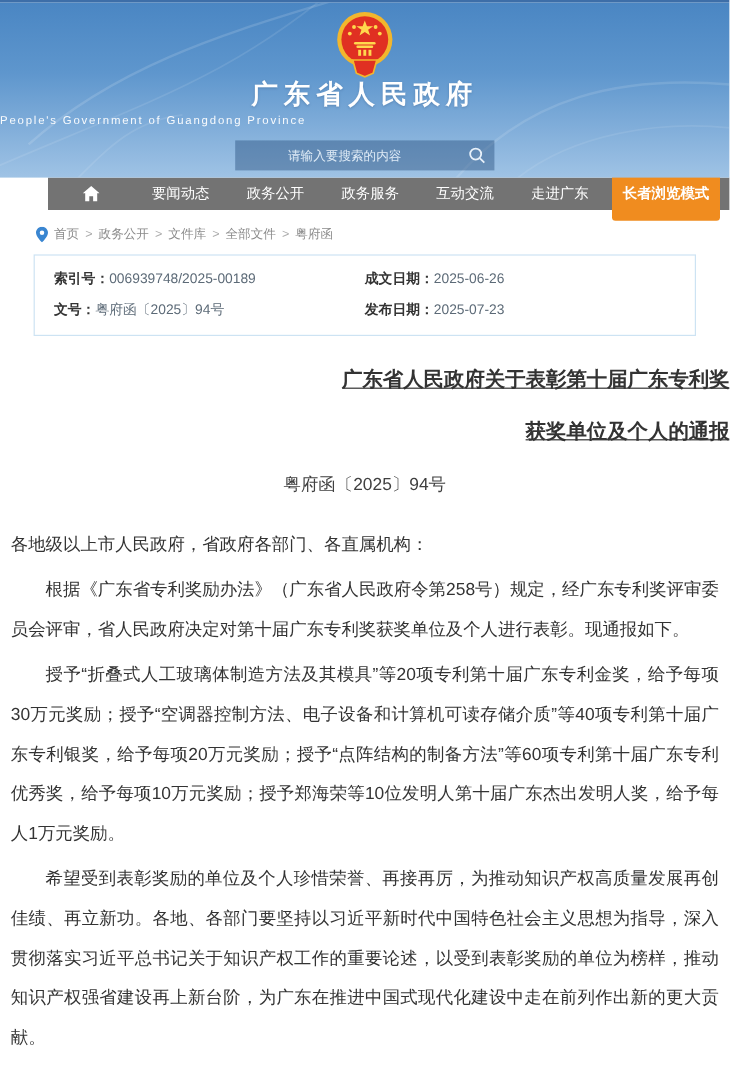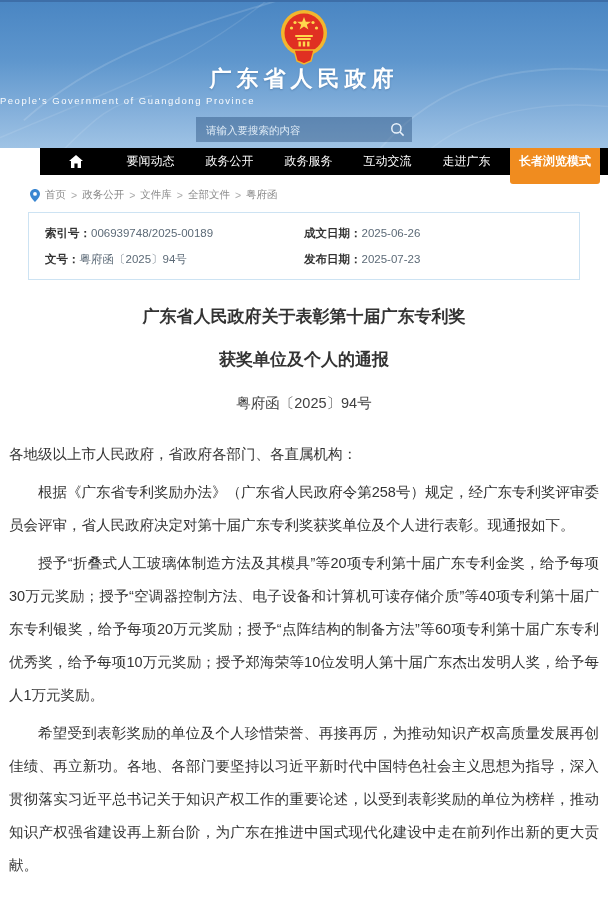--- a/index.html
+++ b/index.html
@@ -26,32 +26,33 @@
     text-shadow:0 1px 2px rgba(20,50,90,.25);
   }
   .site-subtitle {
     position:absolute; top:93px; width:100%; text-align:left;
     color:rgba(255,255,255,.95); font-size:9.5px; letter-spacing:1.5px;
   }
   .search-wrap {
     position:absolute; top:115px; left:50%; transform:translateX(-50%);
     width:216px; height:25px;
     background:rgba(27,68,116,.40);
+    padding-left:34px;
   }
   .search-input {
     width:100%; height:100%; background:transparent; border:none; outline:none;
     color:#eaf2fa; font-size:10.5px; padding:0 30px 0 10px;
     font-family:"Liberation Sans", sans-serif;
   }
   .search-input::placeholder { color:#dcE9f5; color:rgba(230,240,250,.95); }
   .search-icon { position:absolute; right:7px; top:5px; cursor:pointer; }
 
   
   .nav {
-    height:27px; background:#000000;
+    height:27px; background:#737373;
     display:flex; align-items:center;margin-left:40px;
   }
   .nav-home { flex:0.9; display:flex; justify-content:center; cursor:pointer; }
   .nav-item {
     flex:1; text-align:center; color:#fff; font-size:12px; cursor:pointer;
     white-space:nowrap;
   }
   .elder-btn {
     flex:0 0 auto; margin:0 8px 0 4px;
     background:#f08c1f; color:#fff; font-size:12px; font-weight:bold;
@@ -77,22 +78,22 @@
   .meta-grid {
     display:grid; grid-template-columns:1fr 1fr; row-gap:11px;
     font-size:11.5px; line-height:15px;
   }
   .meta-cell.full { grid-column:1 / span 2; }
   .meta-label { font-weight:bold; color:#333; }
   .meta-value { color:#5c6a77; }
 
   
   .doc-title {
-    margin-top:27px; text-align:center;
-    font-size:17px; font-weight:bold; color:#333; line-height:1.2;
+    margin-top:27px; text-align:right;
+    font-size:17px; font-weight:bold; color:#333; line-height:1.2;text-decoration:underline;
   }
   .doc-title + .doc-title { margin-top:23px; }
   .doc-number { margin-top:23px; text-align:center; font-size:14.5px; color:#404040; }
 
   .doc-body { margin:25px 9px 0; }
   .doc-body p {
     margin:0 0 5px; font-size:14.5px; color:#333;
     line-height:33px; text-align:justify;
   }
   .doc-body p.indent { text-indent:2em; }

